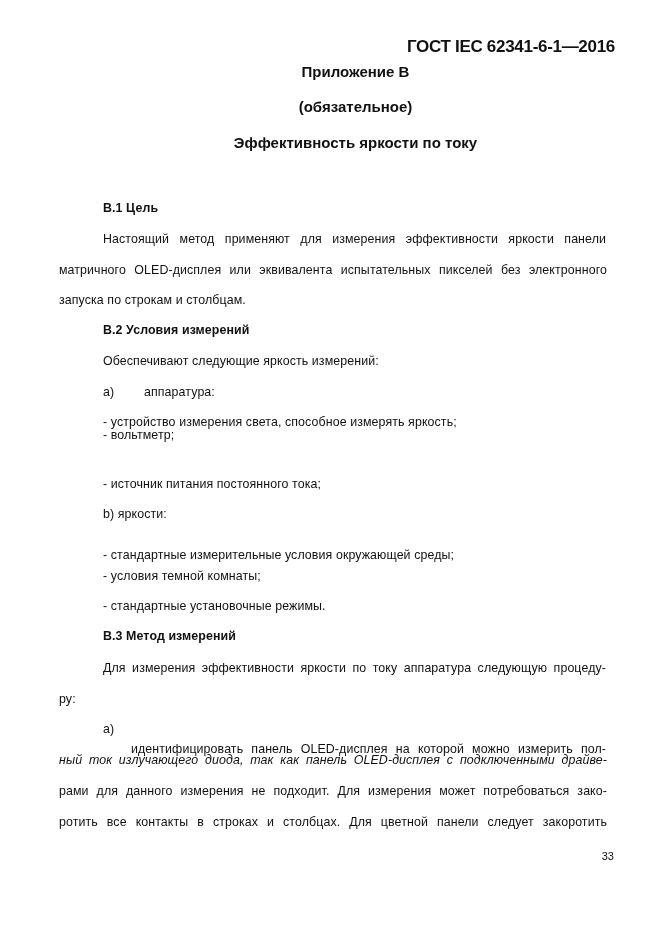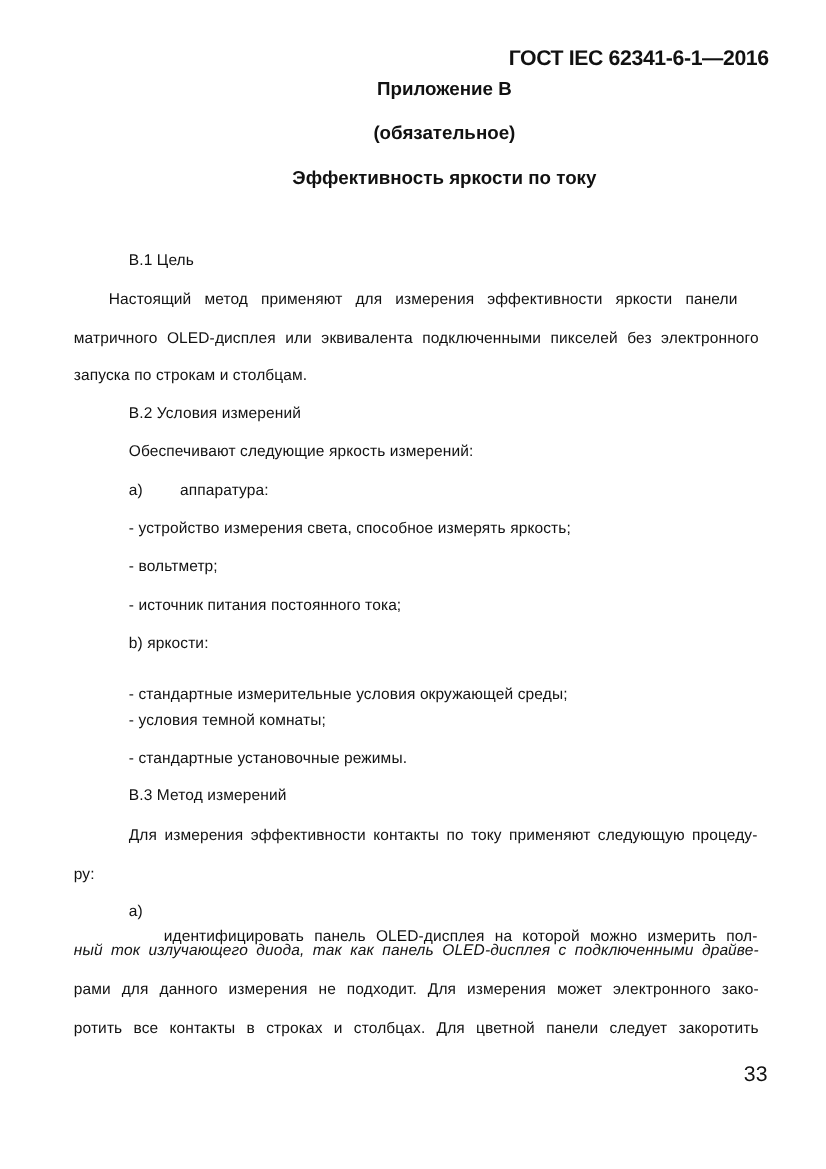--- a/index.html
+++ b/index.html
@@ -38,60 +38,60 @@
       letter-spacing: 0.1px;
     }
     .justify {
       width: 548px;
       text-align: justify;
       text-align-last: justify;
       white-space: normal;
       height: 16px;
       overflow: hidden;
     }
-    .bold { font-weight: normal; }
+    .bold { font-weight: bold; }
     .page-num {
       right: 47px;
       top: 850px;
-      font-size: 17px;
+      font-size: 11px;
     }
     .ind { left: 103px; }
     .full { left: 59px; }
   </style>
 </head>
 <body>
 
 <div>
 
   <div class="abs header-code">ГОСТ IEC 62341-6-1—2016</div>
 
   <div class="abs center title1">Приложение В</div>
   <div class="abs center title2">(обязательное)</div>
   <div class="abs center title3">Эффективность яркости по току</div>
 
   <div class="abs line bold ind" style="top:201px;">В.1  Цель</div>
-  <div class="abs line justify" style="top:232px; left:87px; width:503px;">Настоящий метод применяют для измерения эффективности яркости панели</div>
-  <div class="abs line justify full" style="top:263px;">матричного OLED-дисплея или эквивалента подключенными пикселей без электронного</div>
+  <div class="abs line justify" style="top:232px; left:103px; width:503px;">Настоящий метод применяют для измерения эффективности яркости панели</div>
+  <div class="abs line justify full" style="top:263px;">матричного OLED-дисплея или эквивалента испытательных пикселей без электронного</div>
   <div class="abs line full" style="top:293px;">запуска по строкам и столбцам.</div>
 
   <div class="abs line bold ind" style="top:323px;">В.2  Условия измерений</div>
   <div class="abs line ind" style="top:354px;">Обеспечивают следующие яркость измерений:</div>
   <div class="abs line ind" style="top:385px;">a)</div>
   <div class="abs line" style="top:385px; left:144px;">аппаратура:</div>
   <div class="abs line ind" style="top:415px;">- устройство измерения света, способное измерять яркость;</div>
-  <div class="abs line ind" style="top:446px;">- вольтметр;</div>
+  <div class="abs line ind" style="top:428px;">- вольтметр;</div>
   <div class="abs line ind" style="top:477px;">- источник питания постоянного тока;</div>
   <div class="abs line ind" style="top:507px;">b) яркости:</div>
   <div class="abs line ind" style="top:538px;margin-top:10px;">- стандартные измерительные условия окружающей среды;</div>
   <div class="abs line ind" style="top:569px;text-align:center;">- условия темной комнаты;</div>
   <div class="abs line ind" style="top:599px;">- стандартные установочные режимы.</div>
 
   <div class="abs line bold ind" style="top:629px;">В.3  Метод измерений</div>
-  <div class="abs line justify" style="top:661px; left:103px; width:503px;">Для измерения эффективности контакты по току применяют следующую процеду-</div>
+  <div class="abs line justify" style="top:661px; left:103px; width:503px;">Для измерения эффективности яркости по току аппаратура следующую процеду-</div>
   <div class="abs line full" style="top:692px;">ру:</div>
   <div class="abs line ind" style="top:722px;">a)</div>
   <div class="abs line justify" style="top:742px; left:131px; width:475px;">идентифицировать панель OLED-дисплея на которой можно измерить пол-</div>
   <div class="abs line justify full" style="top:753px;font-style:italic;">ный ток излучающего диода, так как панель OLED-дисплея с подключенными драйве-</div>
-  <div class="abs line justify full" style="top:784px;">рами для данного измерения не подходит. Для измерения может электронного зако-</div>
+  <div class="abs line justify full" style="top:784px;">рами для данного измерения не подходит. Для измерения может потребоваться зако-</div>
   <div class="abs line justify full" style="top:815px;">ротить все контакты в строках и столбцах. Для цветной панели следует закоротить</div>
 
   <div class="abs page-num">33</div>
 </div>
 
 </body></html>

